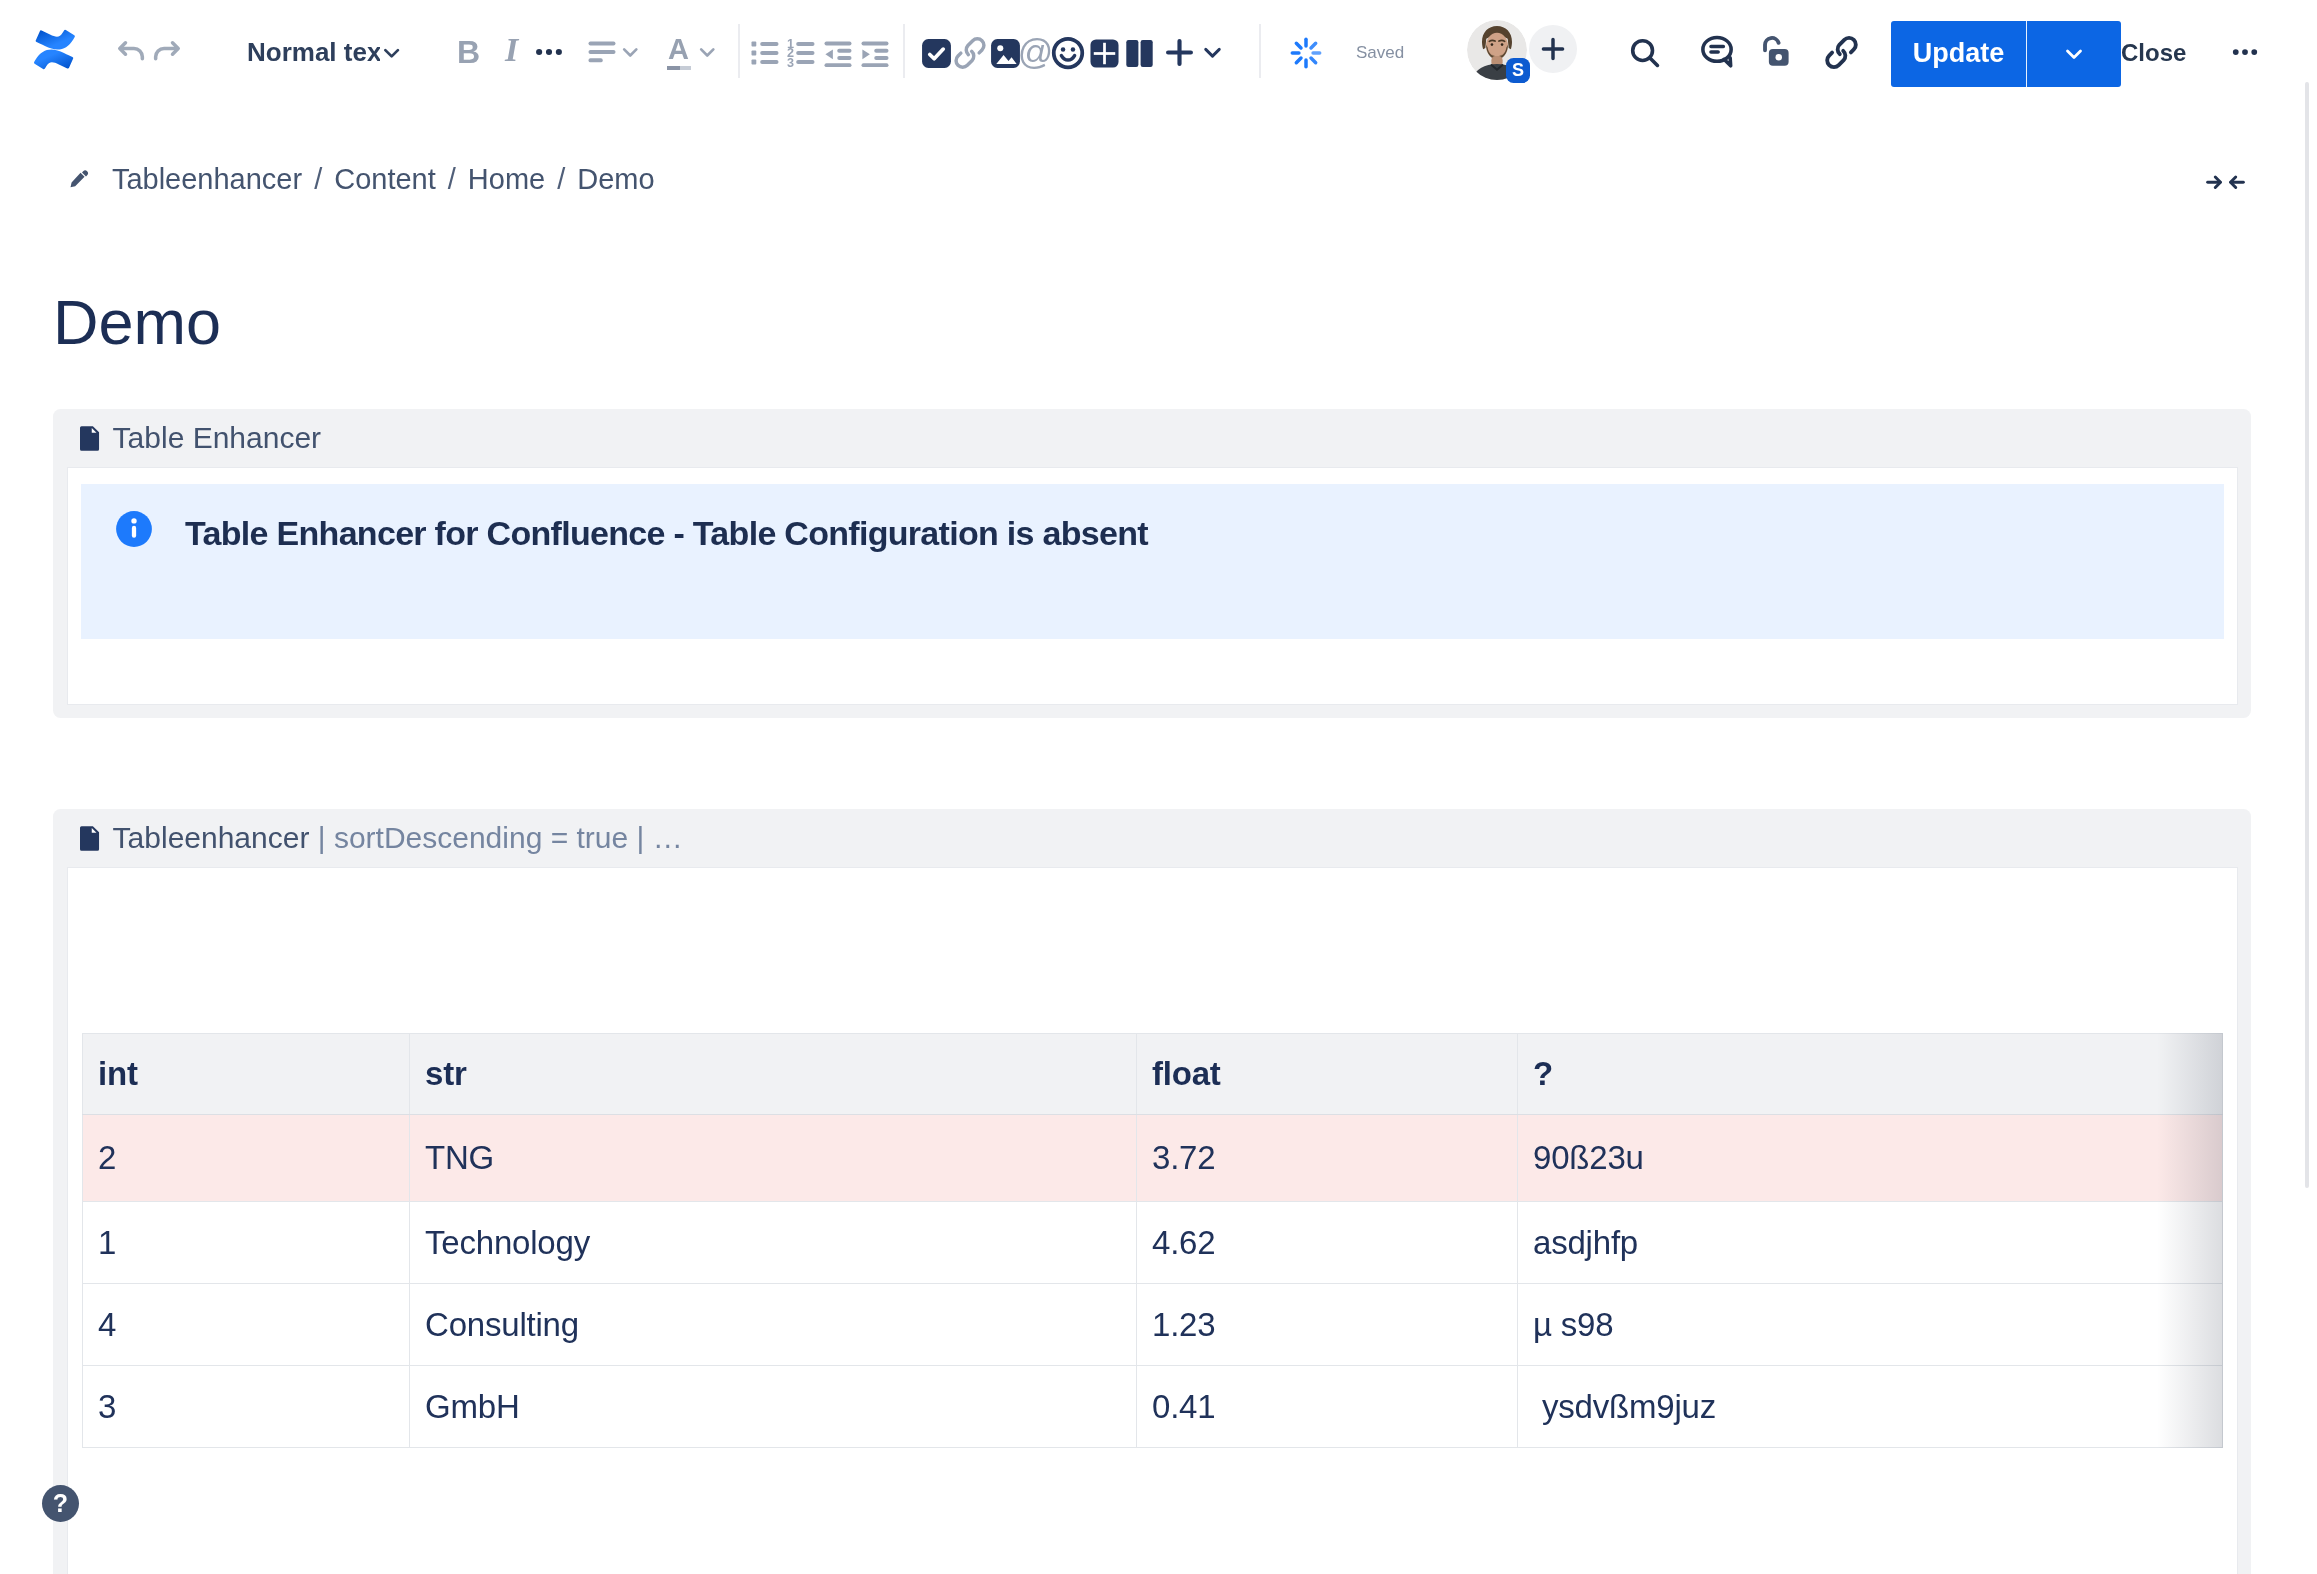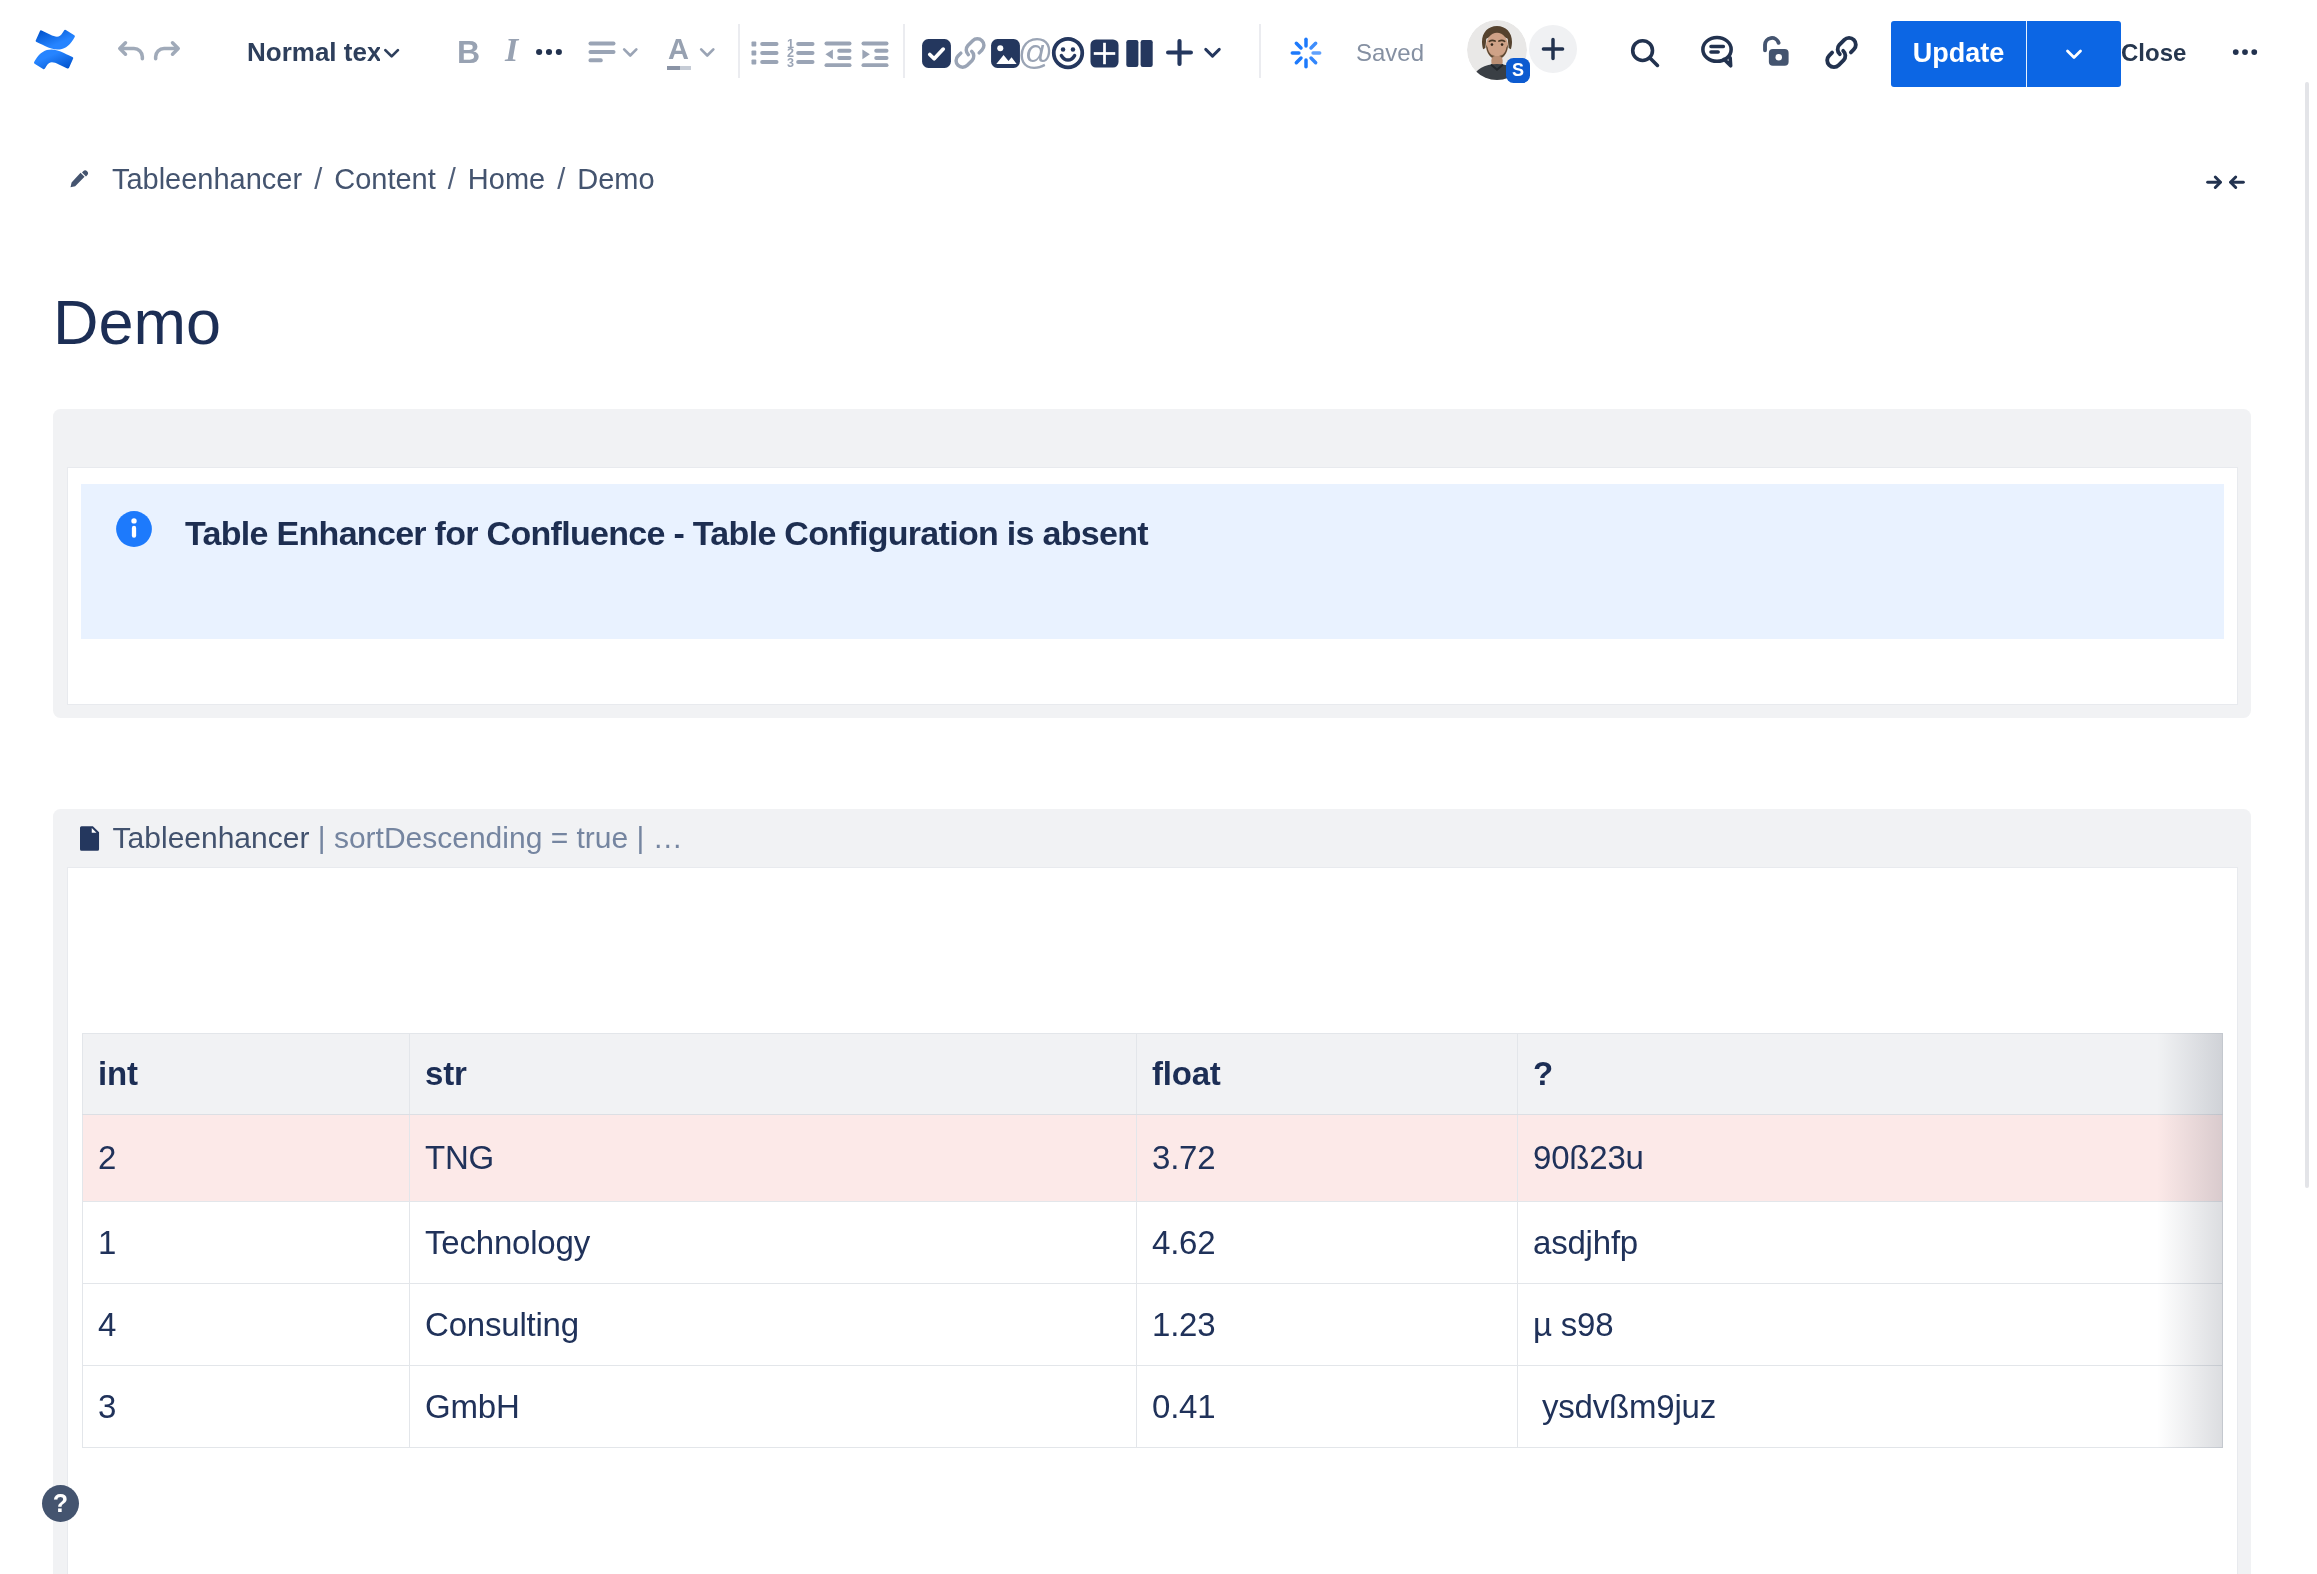--- a/index.html
+++ b/index.html
@@ -8,21 +8,21 @@
   svg { display:block; }
 
   
   .toolbar { position:absolute; left:0; top:0; width:2318px; height:105px; background:#fff; }
   .tb { position:absolute; display:flex; align-items:center; justify-content:center; }
   .tb-divider { position:absolute; top:24px; width:1.9px; height:54px; background:#ebecf0; }
   .style-label { font-size:26px; font-weight:700; color:#2e3f5c; white-space:nowrap; overflow:hidden; width:137px; }
   .bold-btn { font-size:32px; font-weight:700; color:#98a2b2; }
   .italic-btn { font-family:"Liberation Serif", serif; font-size:34px; font-style:italic; font-weight:700; color:#98a2b2; }
   .at-btn { font-size:35px; color:#9aa4b5; font-weight:400; }
-  .saved-label { font-size:24px; color:#8590a2; }
+  .saved-label { font-size:17px; color:#8590a2; }
   .avatar-wrap { position:absolute; left:1467px; top:19.7px; width:60px; height:60px; }
   .avatar-wrap svg { border-radius:50%; }
   .s-badge { position:absolute; left:1506px; top:58px; width:24px; height:25px; background:#0d5bd0; border-radius:7.5px; color:#fff; font-size:18px; font-weight:700; display:flex; align-items:center; justify-content:center; }
   .invite-circle { position:absolute; left:1529px; top:25px; width:48px; height:48px; border-radius:50%; background:#f0f1f3; display:flex; align-items:center; justify-content:center; }
   .update-btn { position:absolute; left:1891px; top:20.6px; width:230px; height:66px; border-radius:3px; background:#0c66e4; display:flex; }
   .update-main { width:136px; height:66px; display:flex; align-items:center; justify-content:center; color:#fff; font-size:27px; font-weight:700; border-right:1.9px solid rgba(255,255,255,.9); }
   .update-caret { flex:1; display:flex; align-items:center; justify-content:center; }
   .close-btn { position:absolute; left:2121px; top:0; height:105px; display:flex; align-items:center; font-size:24px; font-weight:700; color:#26374f; }
 
   
@@ -356,20 +356,29 @@
       <path d="M1.8 12h13.4"></path>
       <path d="M10 6.4 15.6 12 10 17.6"></path>
       <path d="M40.2 12H26.8"></path>
       <path d="M32 6.4 26.4 12 32 17.6"></path>
     </svg>
   </div>
 
 <h1 class="page-title">Demo</h1>
 
 <div id="macro1" class="macro">
+  <div class="macro-header">
+    <span class="macro-icon">
+        <svg width="20.6" height="25" viewBox="0 0 20 24">
+          <path d="M1.5 0h11l6 6v16.5a1.5 1.5 0 0 1-1.5 1.5H1.5A1.5 1.5 0 0 1 0 22.5V1.5A1.5 1.5 0 0 1 1.5 0z" fill="#24375e"></path>
+          <path d="M11.4 1.8v4.6h4.6z" fill="#fff"></path>
+        </svg>
+      </span>
+    <span class="macro-name">Table Enhancer</span>
+  </div>
   <div class="macro-body">
     <div class="info-panel">
       <span class="info-icon">
           <svg width="38" height="38" viewBox="0 0 24 24">
             <circle cx="12" cy="12" r="11.3" fill="#1d7afc"></circle>
             <rect x="10.65" y="10" width="2.7" height="7.6" rx="1.35" fill="#fff"></rect>
             <circle cx="12" cy="6.9" r="1.7" fill="#fff"></circle>
           </svg>
         </span>
       <div class="info-title">Table Enhancer for Confluence - Table Configuration is absent</div>

